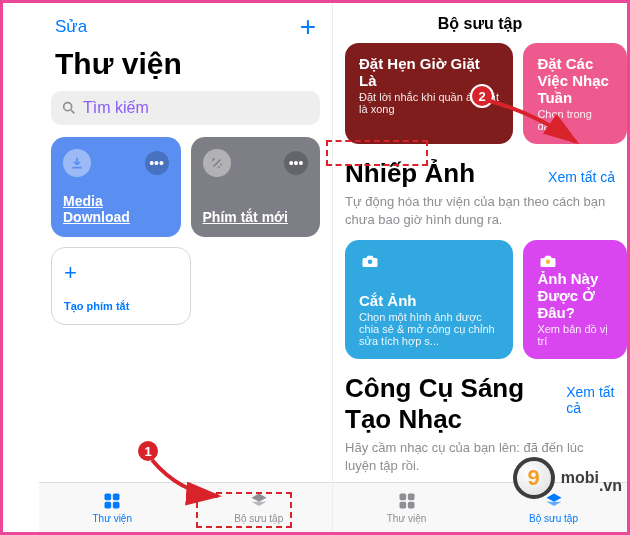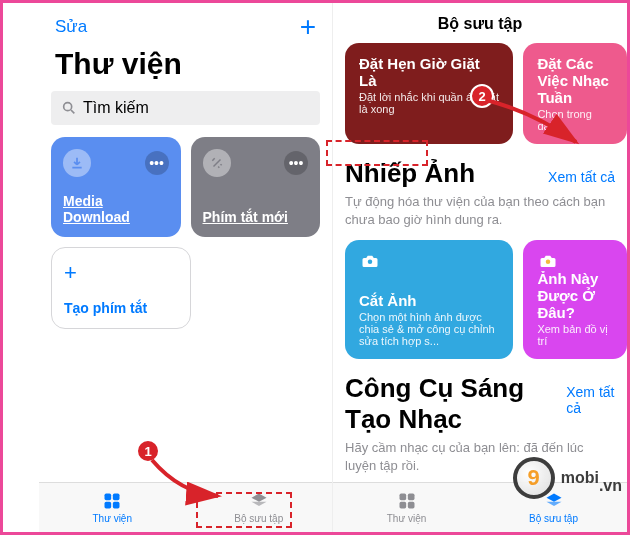--- a/index.html
+++ b/index.html
@@ -7,35 +7,35 @@
 .container { display: flex; width: 630px; height: 535px; border: 3px solid #ec4899; padding-left: 36px; }
 .screen { position: relative; background: #fff; overflow: hidden; }
 .screen.left { width: 315px; border-right: 1px solid #eee; }
 .screen.right { width: 315px; }
 
 
 .l-topbar { display: flex; justify-content: space-between; align-items: center; padding: 8px 16px 0; }
 .l-topbar .edit { color: #007aff; font-size: 17px; }
 .l-topbar .plus { color: #007aff; font-size: 28px; font-weight: 300; }
 .l-title { font-size: 30px; font-weight: 700; padding: 4px 16px 10px; }
-.l-search { margin: 0 12px 12px; background: #eeeeef; border-radius: 4px; display: flex; align-items: center; padding: 8px 10px; color: #000000; font-size: 16px; }
+.l-search { margin: 0 12px 12px; background: #eeeeef; border-radius: 10px; display: flex; align-items: center; padding: 8px 10px; color: #8b5cf6; font-size: 16px; }
 .l-search svg { width: 16px; height: 16px; margin-right: 6px; }
 
 .l-row { display: flex; gap: 10px; padding: 0 12px; }
 .card { border-radius: 14px; padding: 12px; flex: 1; color: #fff; min-height: 100px; display: flex; flex-direction: column; justify-content: space-between; position: relative; }
 .card .iconrow { display: flex; justify-content: space-between; align-items: center; }
 .card .circ { width: 28px; height: 28px; border-radius: 50%; background: rgba(255,255,255,0.4); display: flex; align-items: center; justify-content: center; }
 .card .dots { width: 24px; height: 24px; border-radius: 50%; background: rgba(0,0,0,0.2); display: flex; align-items: center; justify-content: center; color: #fff; font-size: 14px; }
 .card .label { font-size: 14px; font-weight: 600; text-decoration: underline; }
 .card.blue { background: #5a8ef0; }
 .card.gray { background: #7e7e86; }
 
 .new-shortcut { margin: 10px 12px 0; border: 1.5px solid #d6d6d9; border-radius: 14px; padding: 12px; width: 140px; color: #007aff; }
 .new-shortcut .plus { font-size: 22px; font-weight: 400; }
-.new-shortcut .txt { font-size: 14px; font-weight: 600; margin-top: 14px; }
+.new-shortcut .txt { font-size: 11px; font-weight: 600; margin-top: 14px; }
 
 .tabbar { position: absolute; bottom: 0; left: 0; right: 0; height: 50px; background: #f8f8f8; border-top: 1px solid #ddd; display: flex; }
 .tabitem { flex: 1; display: flex; flex-direction: column; align-items: center; justify-content: center; font-size: 10px; gap: 2px; color: #8e8e93; }
 .tabitem.active { color: #007aff; }
 .tabitem svg, .tabitem .ic { width: 22px; height: 20px; }
 
 
 .r-header { text-align: center; padding: 12px 0 10px; font-size: 16px; font-weight: 600; }
 .r-row { display: flex; gap: 10px; padding: 0 0 0 12px; }
 .shortcut-card { border-radius: 14px; padding: 12px 14px; color: #fff; min-height: 94px; display: flex; flex-direction: column; justify-content: space-between; }

